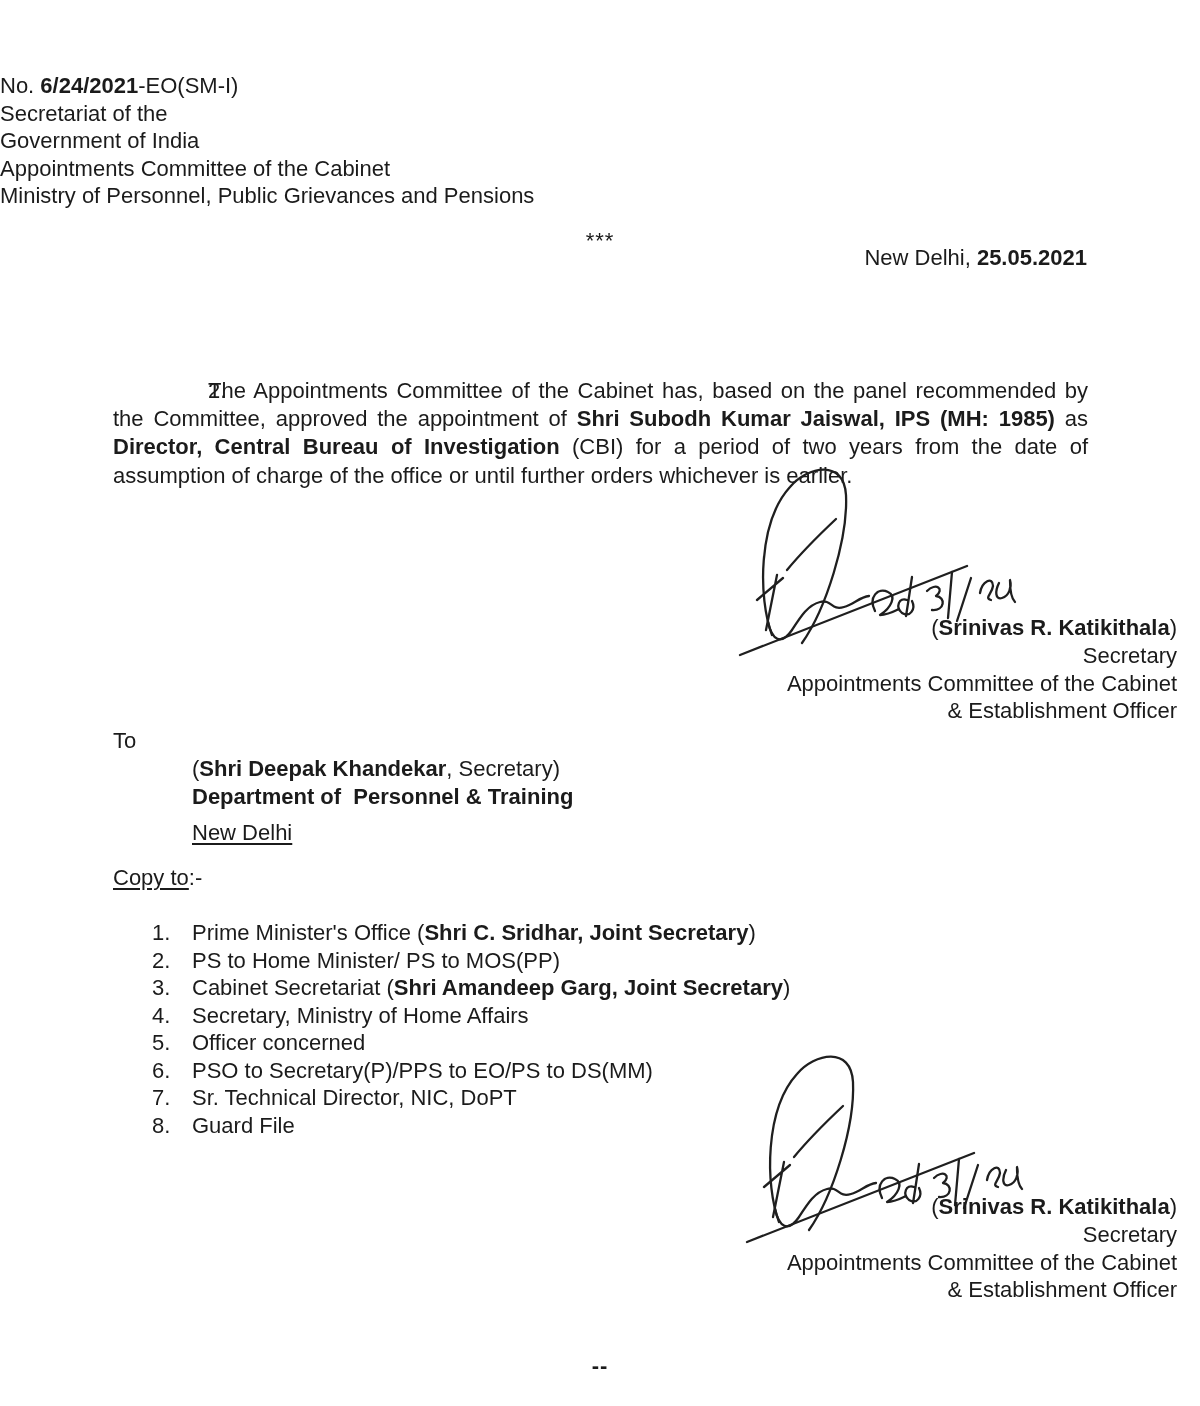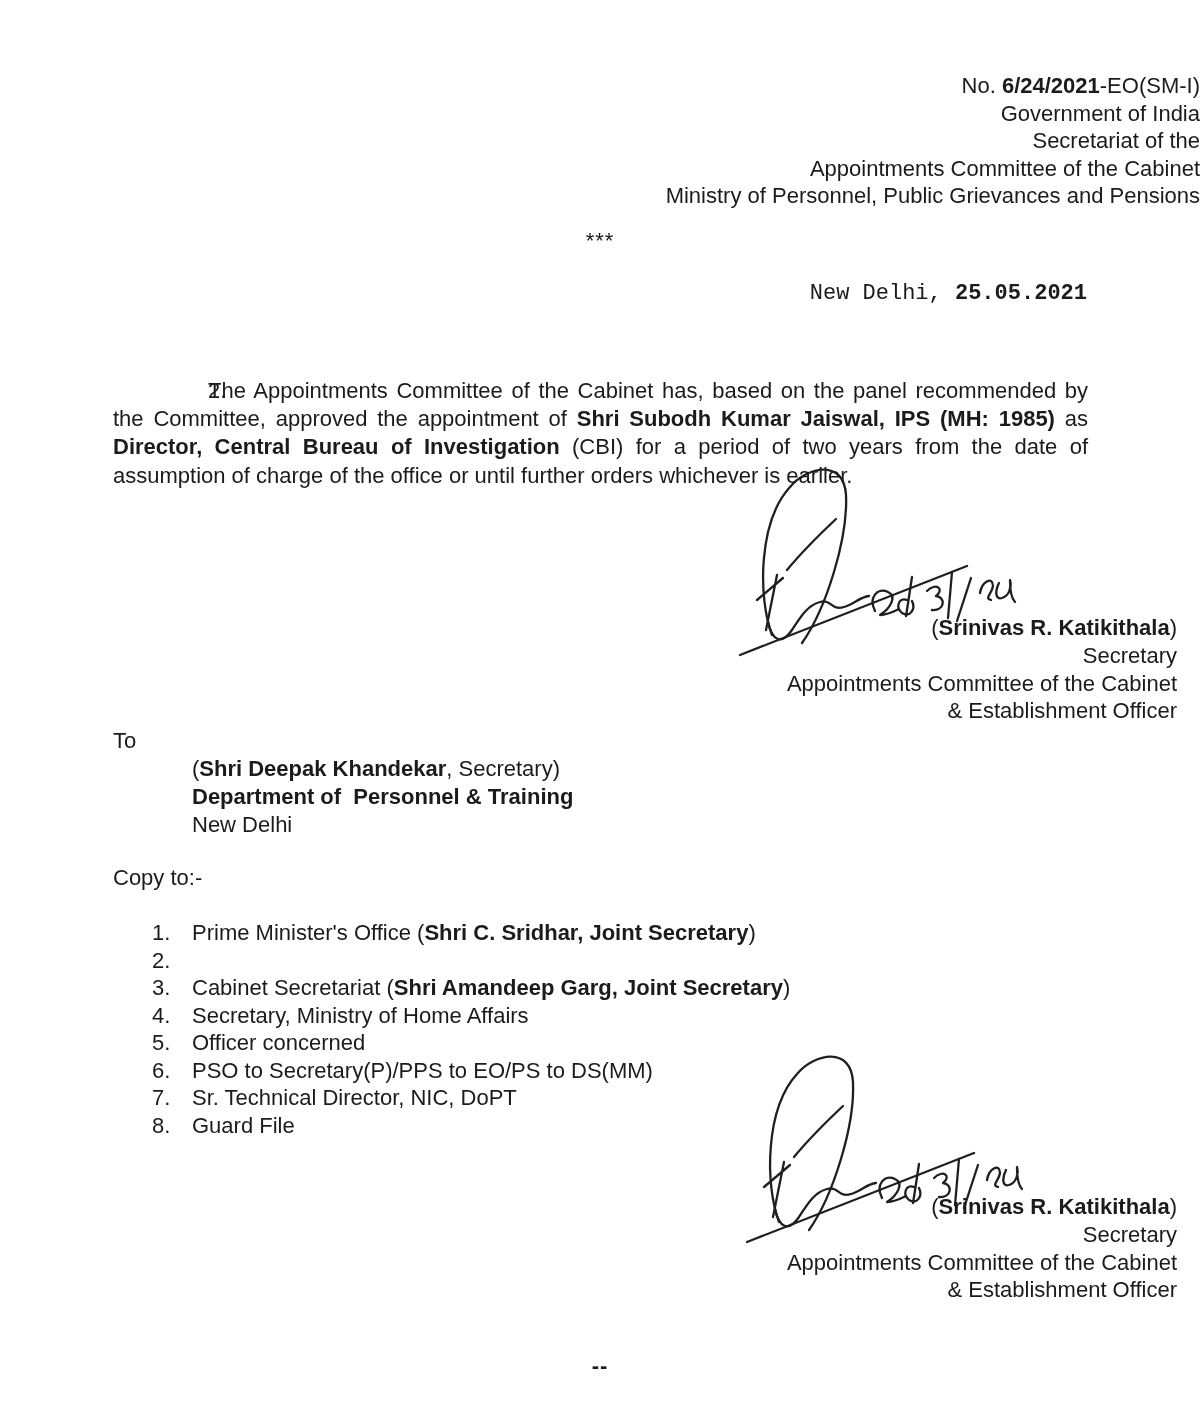--- a/index.html
+++ b/index.html
@@ -12,34 +12,33 @@
     font-size: 22px;
     line-height: 28px;
     color: #1b1b1b;
     overflow: hidden;
   }
   b { font-weight: bold; }
 
   .doc-header {
     position: absolute;
     top: 72px; left: 0; width: 100%;
-    text-align: right;
+    text-align: left;
     line-height: 27.5px;
   }
   .stars {
     position: absolute;
     top: 227px; left: 0; width: 100%;
     text-align: center;
     letter-spacing: 1px;
   }
   .dateline {
     position: absolute;
-    top: 280px; right: 113px;
+    top: 244px; right: 113px;
     text-align: left;
-    font-family: Liberation Mono, monospace;
   }
   .reference {
     position: absolute;
     top: 327px; left: 113px; width: 975px;
     text-indent: 95px;
   }
   .para2 {
     position: absolute;
     top: 377px; left: 113px; width: 975px;
     text-align: justify;
@@ -69,21 +68,21 @@
     line-height: 27.8px;
   }
   .sigblock-top    { top: 614px; }
   .sigblock-bottom { top: 1193px; }
 
   .to-label { position: absolute; left: 113px; top: 727px; }
   .to-dept  { position: absolute; left: 192px; top: 755px; line-height: 27.8px; }
   .pre-space { white-space: pre-wrap; }
 
   .copy-label { position: absolute; left: 113px; top: 864px; }
-  .underline { text-underline-offset: 3px; }
+  .underline { text-decoration: underline; text-underline-offset: 3px; margin-top: 8px; }
 
   .copy-list {
     position: absolute;
     left: 152px; top: 919px; width: 900px;
     line-height: 27.5px;
   }
   .copy-item { display: flex; }
   .copy-item .num { width: 40px; flex: 0 0 40px; }
 
   .footer-mark {
@@ -96,22 +95,22 @@
 </style>
 </head>
 <body>
 
 <div class="page">
 
   <header class="doc-header">
     <div>
       <span>No. </span><b>6/24/2021</b><span>-EO(SM-I)</span>
     </div>
+    <div>Secretariat of the</div>
     <div>Government of India</div>
-    <div>Secretariat of the</div>
     <div>Appointments Committee of the Cabinet</div>
     <div>Ministry of Personnel, Public Grievances and Pensions</div>
   </header>
   <div class="stars">***</div>
 
   <div class="dateline">
     <span>New Delhi, </span><b>25.05.2021</b>
   </div>
 
 
@@ -158,20 +157,21 @@
     <span class="underline">Copy to</span><span>:-</span>
   </div>
 
   <div class="copy-list">
     <div class="copy-item">
       <span class="num">1.</span>
       <span class="txt"><span>Prime Minister's Office (</span><b>Shri C. Sridhar, Joint Secretary</b><span>)</span></span>
     </div>
     <div class="copy-item">
       <span class="num">2.</span>
+      <span class="txt"><span>PS to Home Minister/ PS to MOS(PP)</span><b></b><span></span></span>
     </div>
     <div class="copy-item">
       <span class="num">3.</span>
       <span class="txt"><span>Cabinet Secretariat (</span><b>Shri Amandeep Garg, Joint Secretary</b><span>)</span></span>
     </div>
     <div class="copy-item">
       <span class="num">4.</span>
       <span class="txt"><span>Secretary, Ministry of Home Affairs</span><b></b><span></span></span>
     </div>
     <div class="copy-item">

